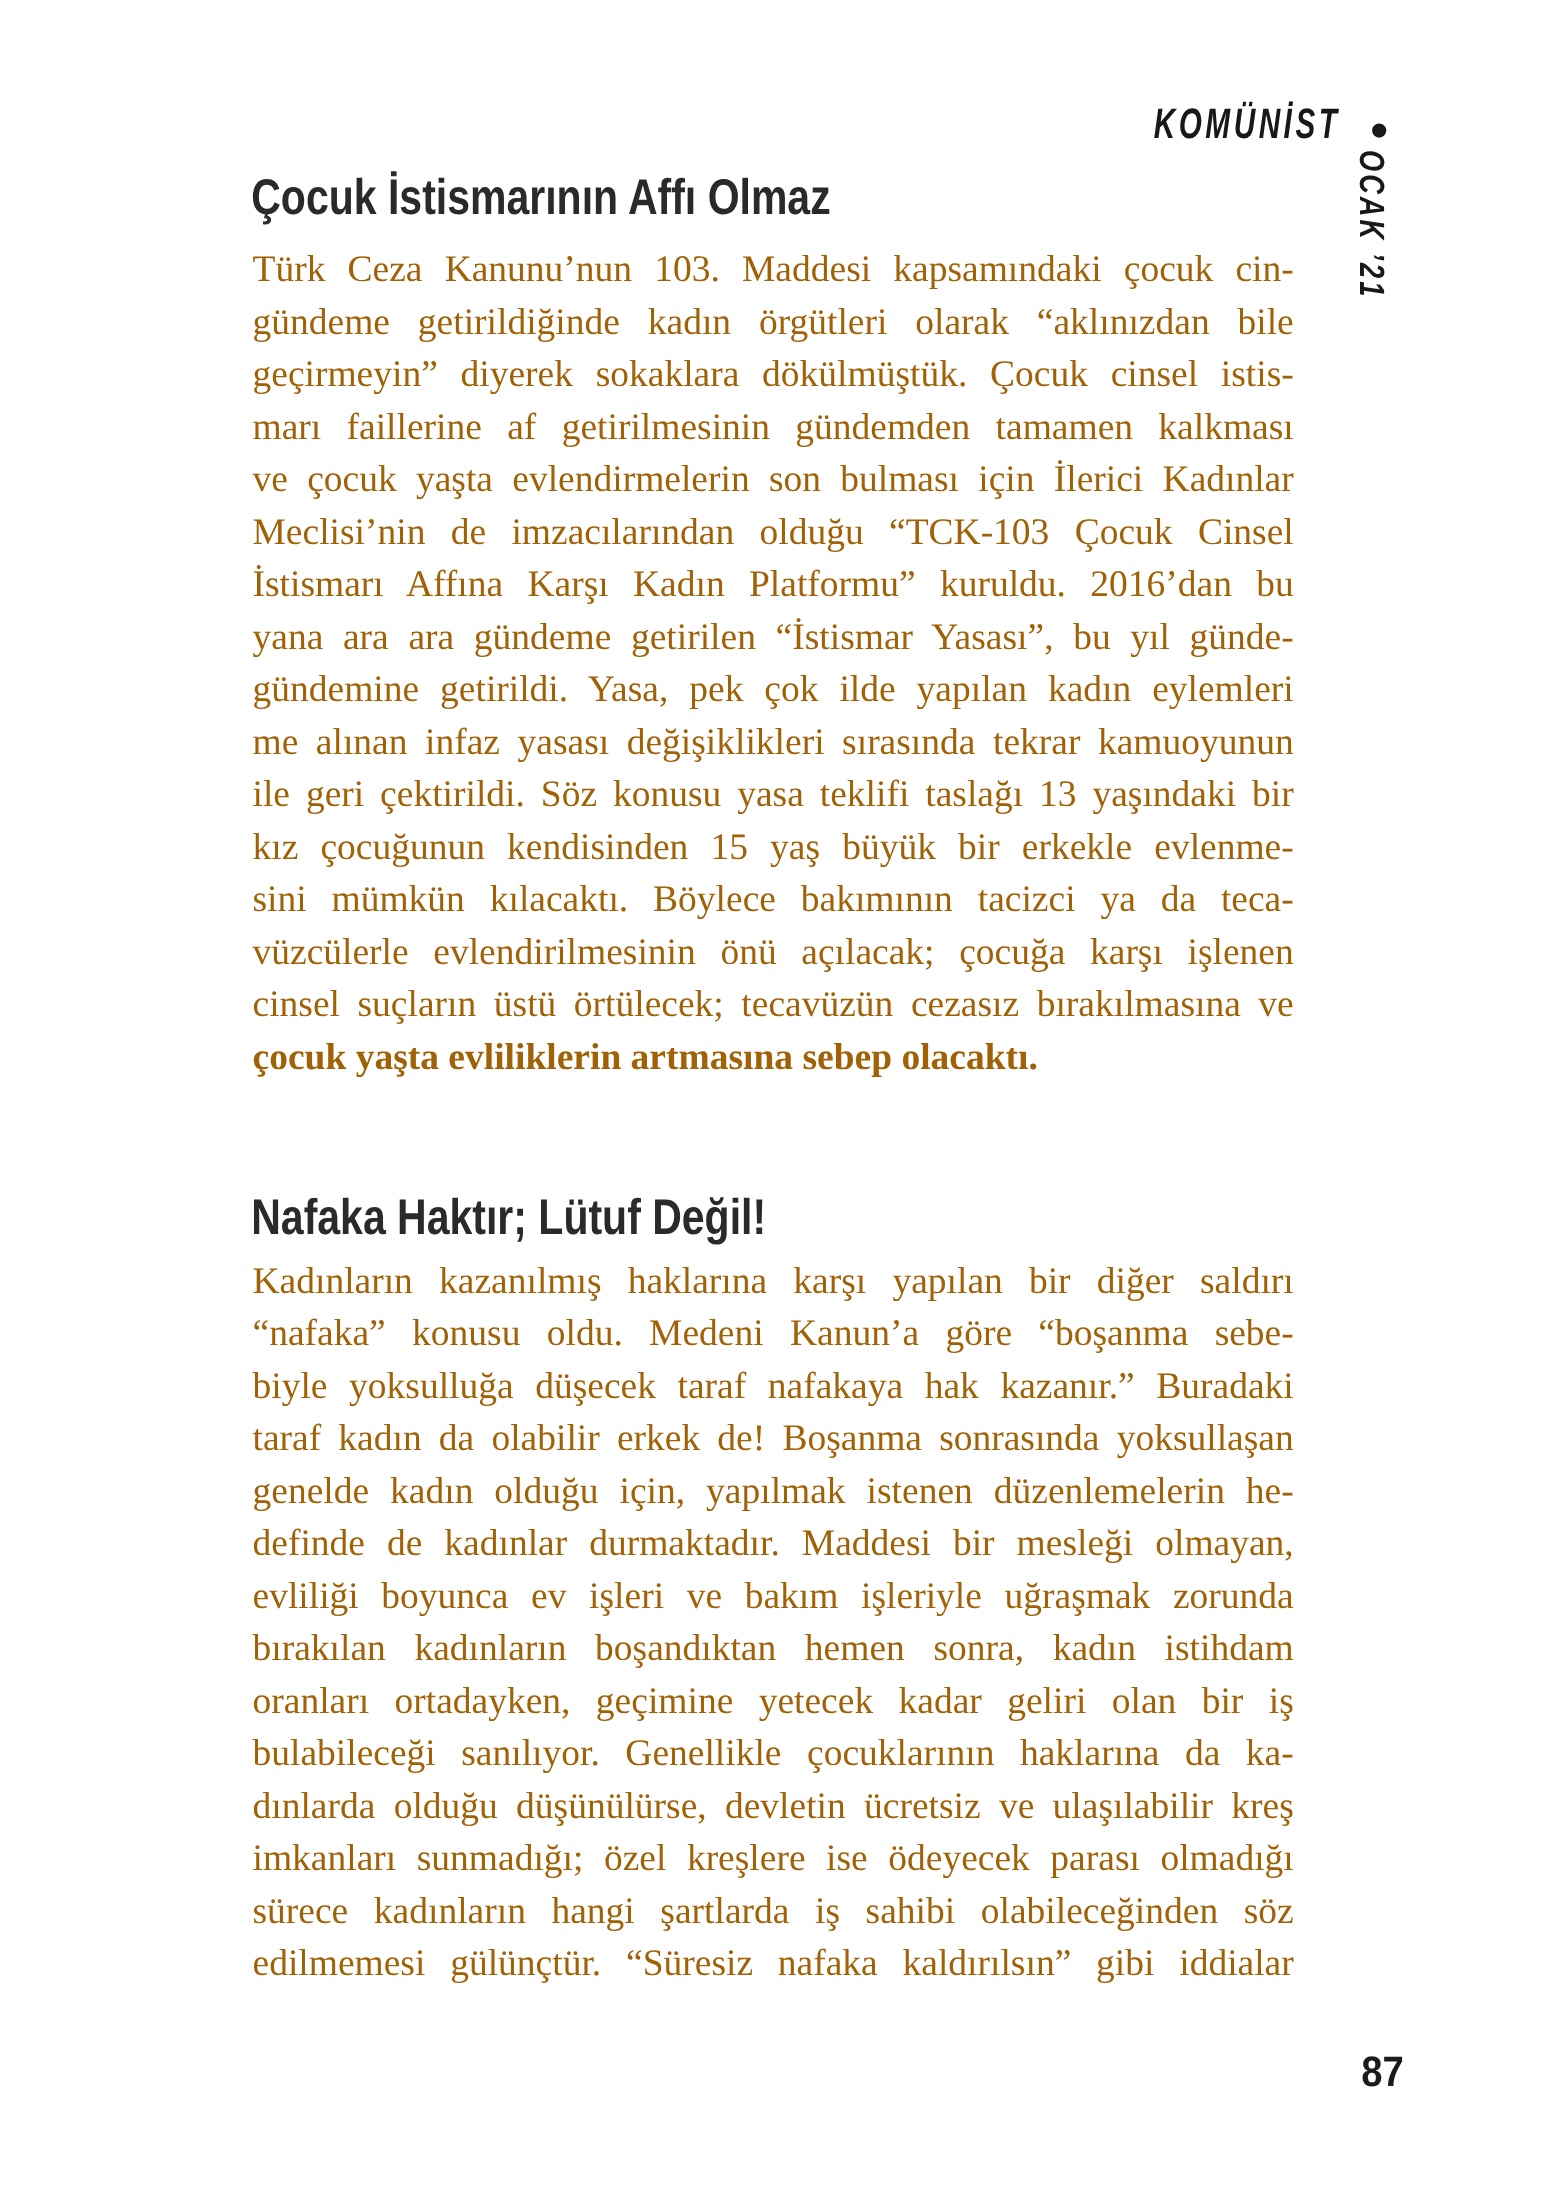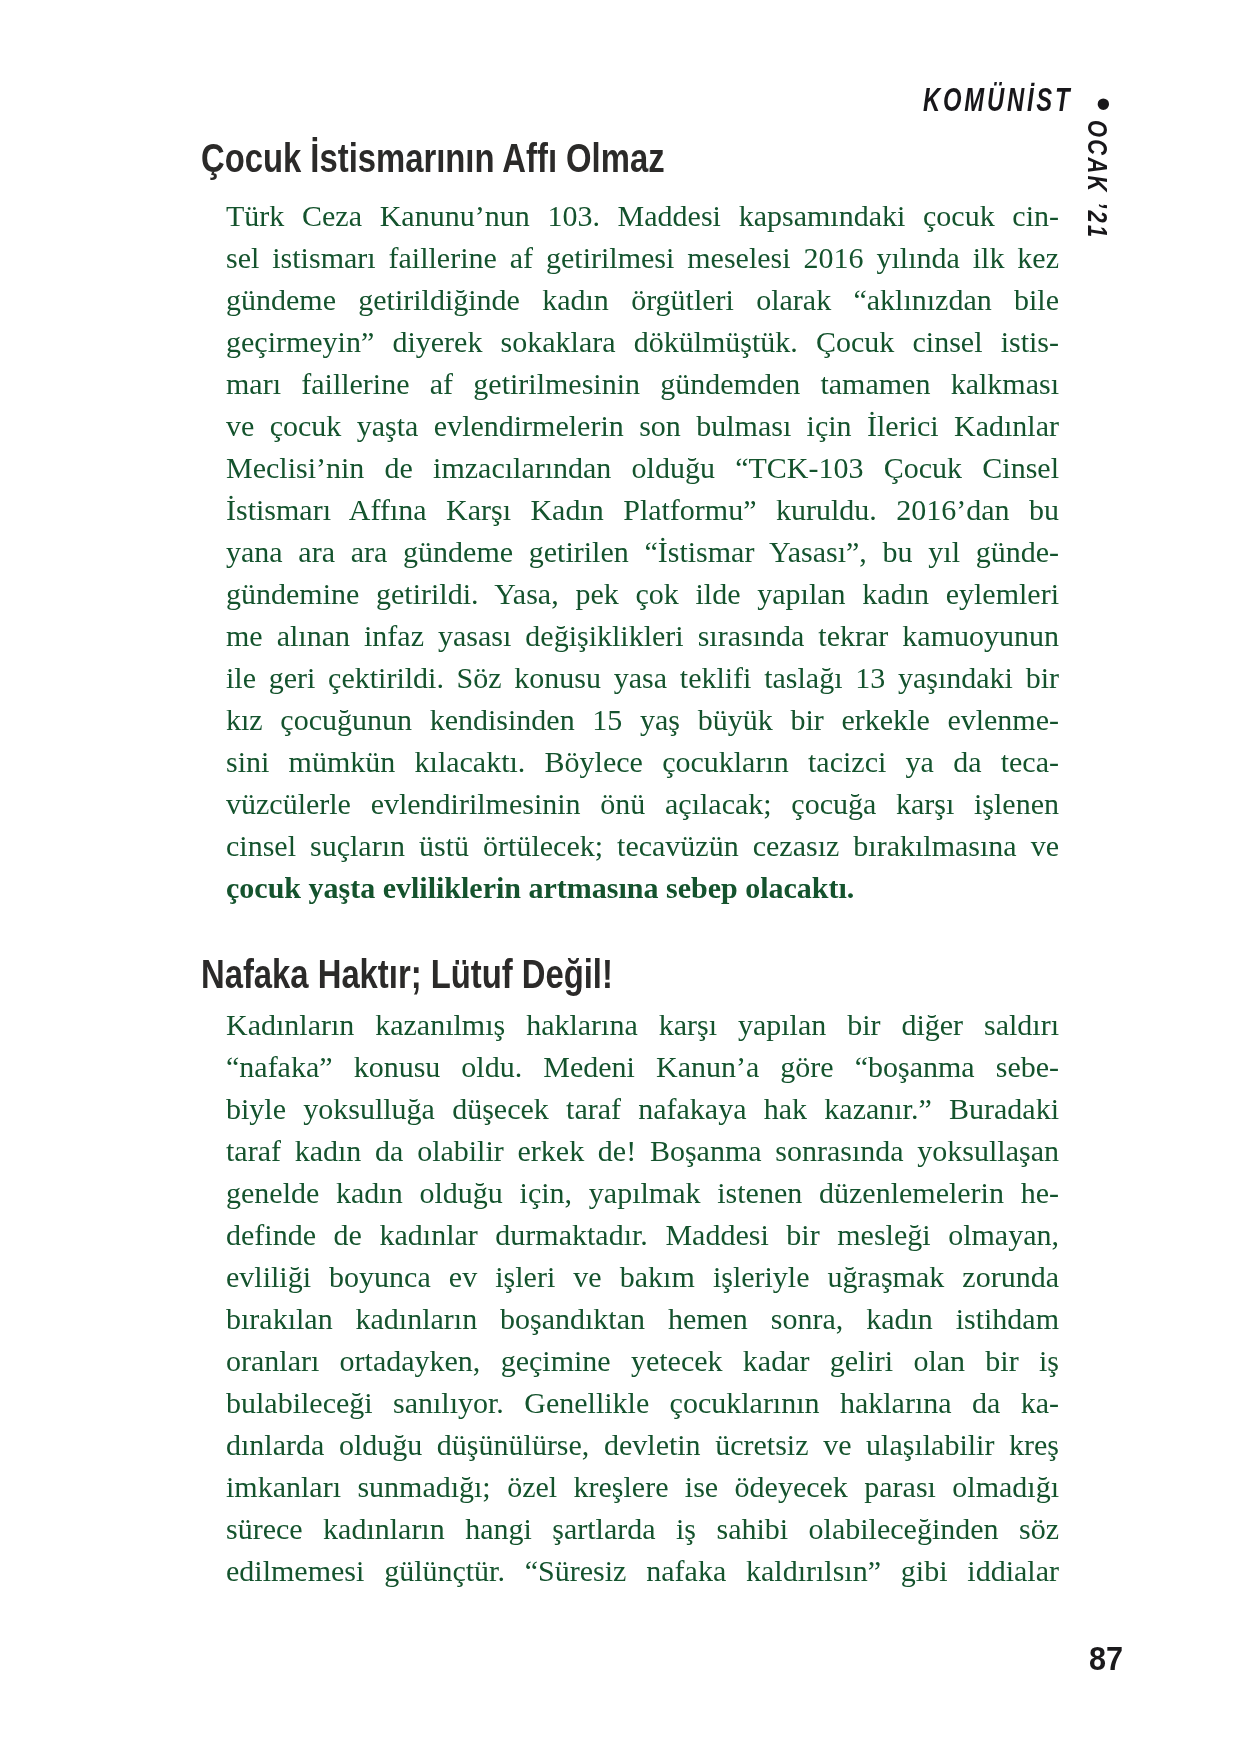--- a/index.html
+++ b/index.html
@@ -37,22 +37,21 @@
     font-weight:700; font-size:40px; line-height:44px;
     letter-spacing:0; white-space:nowrap;
     transform:scaleX(0.82); transform-origin:left center;
     color:#2b2a29;
   }
   .heading-1 { top:136px; }
   .heading-2 { top:952px; }
   
   .paragraph {
     position:absolute; left:202px; width:833px;
-    color:#14532d;
-    margin-left:24px;
+    color:#a16207;
   }
   .para-1 { top:195px; }
   .para-2 { top:1004px; }
   .line {
     font-size:30px; line-height:42px; height:42px;
     text-align:justify; text-align-last:justify;
     white-space:normal;
   }
   .line.para-end { text-align-last:left;font-weight:bold; }
   
@@ -74,33 +73,32 @@
     <div class="masthead-bullet">•</div>
     <div class="issue-date">OCAK ’21</div>
   </header>
 
   <main>
 
     <h1 class="section-heading heading-1">Çocuk İstismarının Affı Olmaz</h1>
 
     <div class="paragraph para-1">
       <div class="line">Türk Ceza Kanunu’nun 103. Maddesi kapsamındaki çocuk cin-</div>
-      <div class="line">sel istismarı faillerine af getirilmesi meselesi 2016 yılında ilk kez</div>
       <div class="line">gündeme getirildiğinde kadın örgütleri olarak “aklınızdan bile</div>
       <div class="line">geçirmeyin” diyerek sokaklara dökülmüştük. Çocuk cinsel istis-</div>
       <div class="line">marı faillerine af getirilmesinin gündemden tamamen kalkması</div>
       <div class="line">ve çocuk yaşta evlendirmelerin son bulması için İlerici Kadınlar</div>
       <div class="line">Meclisi’nin de imzacılarından olduğu “TCK-103 Çocuk Cinsel</div>
       <div class="line">İstismarı Affına Karşı Kadın Platformu” kuruldu. 2016’dan bu</div>
       <div class="line">yana ara ara gündeme getirilen “İstismar Yasası”, bu yıl günde-</div>
       <div class="line">gündemine getirildi. Yasa, pek çok ilde yapılan kadın eylemleri</div>
       <div class="line">me alınan infaz yasası değişiklikleri sırasında tekrar kamuoyunun</div>
       <div class="line">ile geri çektirildi. Söz konusu yasa teklifi taslağı 13 yaşındaki bir</div>
       <div class="line">kız çocuğunun kendisinden 15 yaş büyük bir erkekle evlenme-</div>
-      <div class="line">sini mümkün kılacaktı. Böylece çocukların tacizci ya da teca-</div>
+      <div class="line">sini mümkün kılacaktı. Böylece bakımının tacizci ya da teca-</div>
       <div class="line">vüzcülerle evlendirilmesinin önü açılacak; çocuğa karşı işlenen</div>
       <div class="line">cinsel suçların üstü örtülecek; tecavüzün cezasız bırakılmasına ve</div>
       <div class="line para-end">çocuk yaşta evliliklerin artmasına sebep olacaktı.</div>
     </div>
 
     <h2 class="section-heading heading-2">Nafaka Haktır; Lütuf Değil!</h2>
 
     <div class="paragraph para-2">
       <div class="line">Kadınların kazanılmış haklarına karşı yapılan bir diğer saldırı</div>
       <div class="line">“nafaka” konusu oldu. Medeni Kanun’a göre “boşanma sebe-</div>

